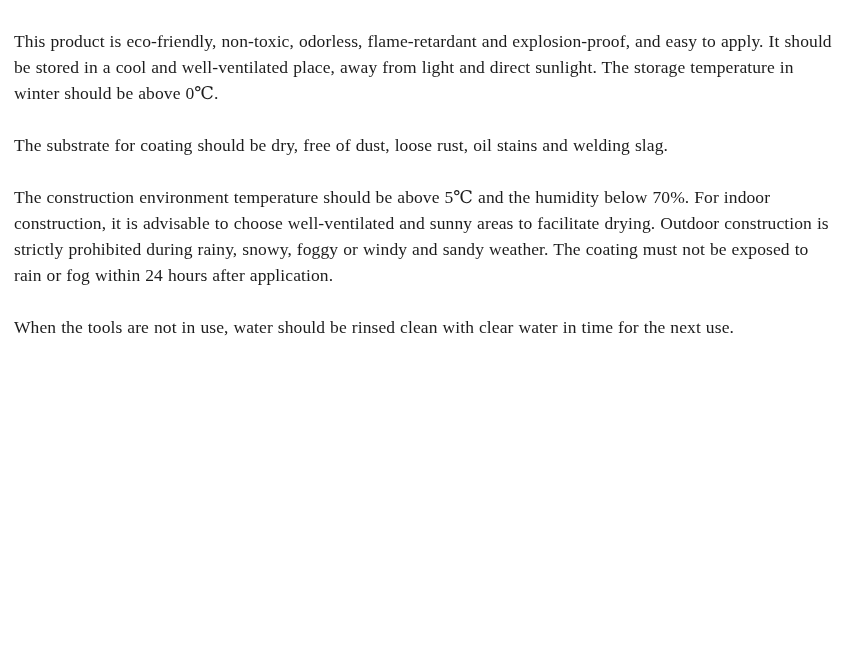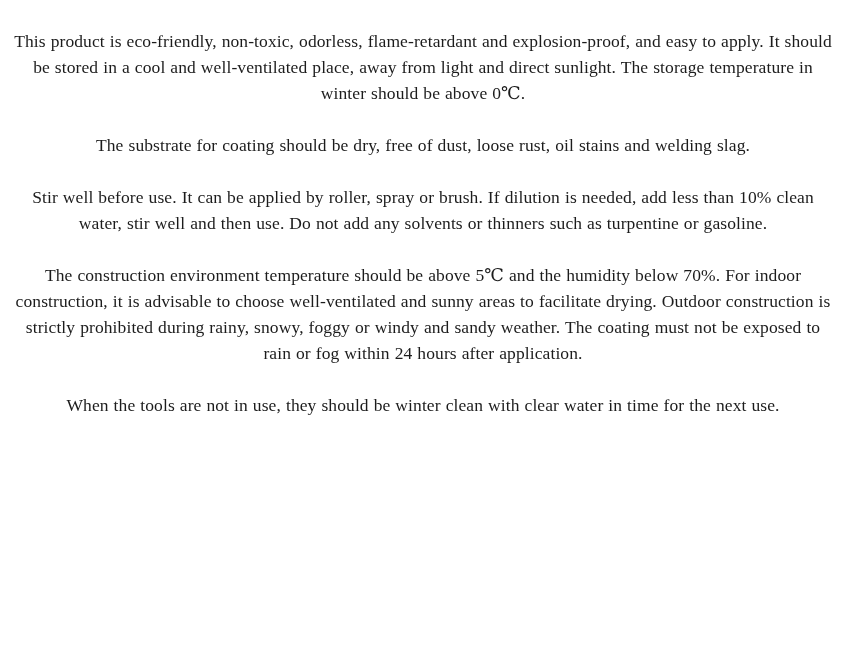--- a/index.html
+++ b/index.html
@@ -21,25 +21,24 @@
     background: #ffffff;
   }
   .doc-paragraph {
     margin: 0 0 26px 0;
     width: 818px;
     font-size: 17.5px;
     line-height: 26px;
     color: #1c1c1c;
     letter-spacing: 0.1px;
     word-spacing: 0.5px;
-    text-align: center;
+    text-align: left;
   }
 </style>
 </head>
 <body>
 
 <div class="page">
   <p class="doc-paragraph">This product is eco-friendly, non-toxic, odorless, flame-retardant and explosion-proof, and easy to apply. It should be stored in a cool and well-ventilated place, away from light and direct sunlight. The storage temperature in winter should be above 0℃.</p>
   <p class="doc-paragraph">The substrate for coating should be dry, free of dust, loose rust, oil stains and welding slag.</p>
-  <p class="doc-paragraph">Stir well before use. It can be applied by roller, spray or brush. If dilution is needed, add less than 10% clean water, stir well and then use. Do not add any solvents or thinners such as turpentine or gasoline.</p>
   <p class="doc-paragraph">The construction environment temperature should be above 5℃ and the humidity below 70%. For indoor construction, it is advisable to choose well-ventilated and sunny areas to facilitate drying. Outdoor construction is strictly prohibited during rainy, snowy, foggy or windy and sandy weather. The coating must not be exposed to rain or fog within 24 hours after application.</p>
-  <p class="doc-paragraph">When the tools are not in use, they should be winter clean with clear water in time for the next use.</p>
+  <p class="doc-paragraph">When the tools are not in use, water should be rinsed clean with clear water in time for the next use.</p>
 </div>
 
 </body></html>

